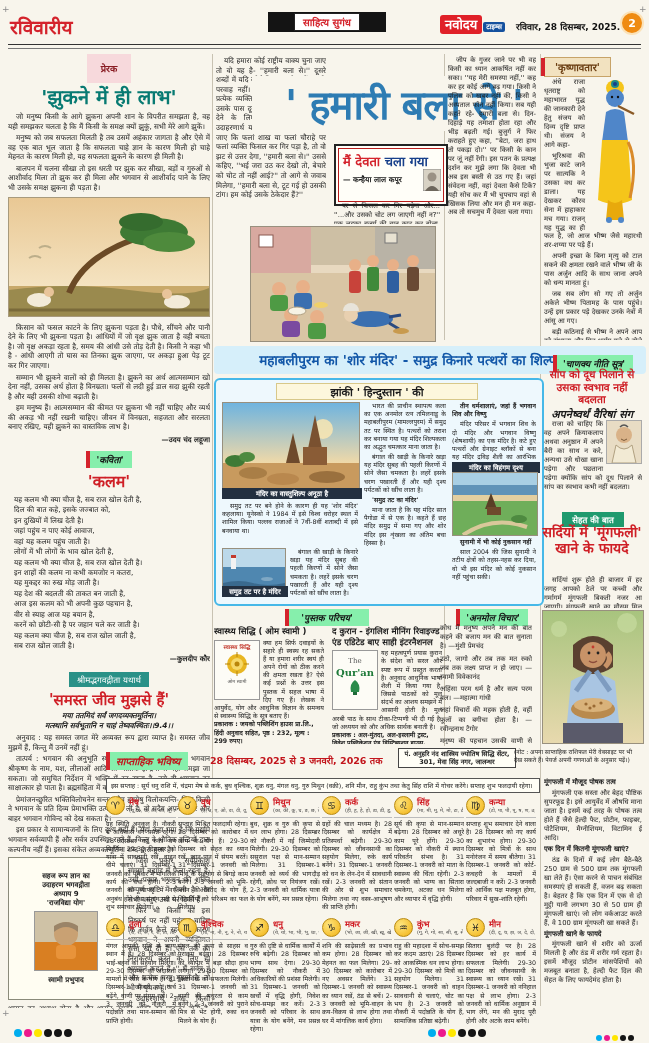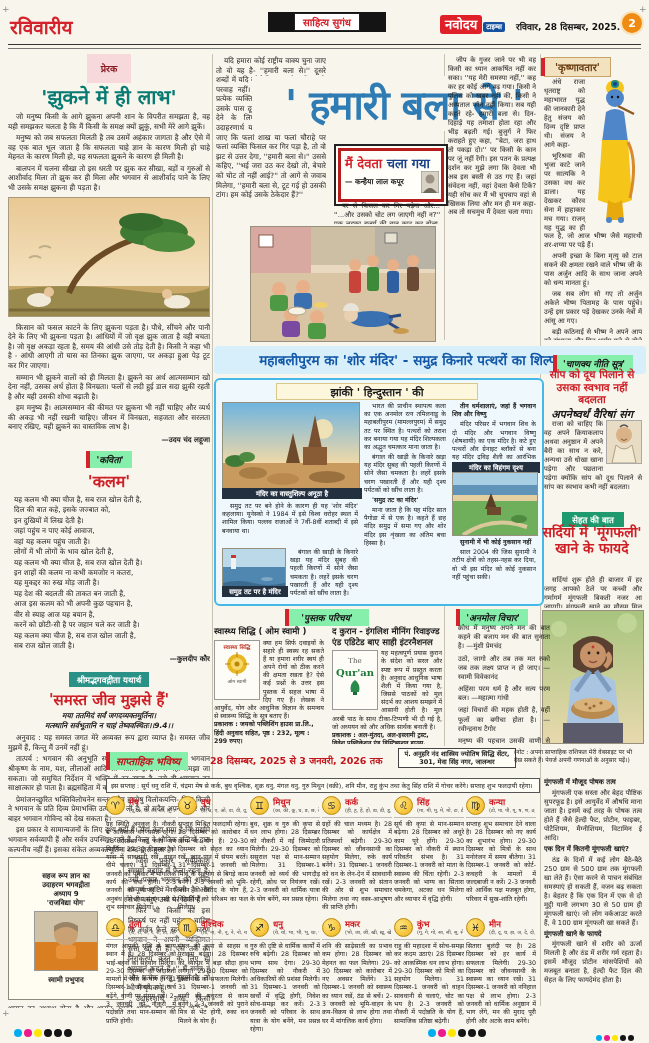--- a/index.html
+++ b/index.html
@@ -23,41 +23,41 @@
   .pgnum{width:20px;height:20px;border-radius:50%;background:#ef8b12;border:2px solid #fbe2b8;
       color:#fff;font-weight:bold;font-size:11px;display:flex;align-items:center;justify-content:center;}
   .hrule{height:0;border-top:1.5px solid #333;}
   .hrule2{height:0;border-top:0.5px solid #777;}
   .vrule{width:0;border-left:1px solid #c8c2b2;}
   .cropmark{color:#8a8a8a;font-size:9px;}
   
   .badge-y{background:#86efac;color:#151515;font-weight:bold;font-size:9px;
       padding:2px 8px 2px 10px;position:relative;display:inline-block;white-space:nowrap;font-style:italic;}
   .badge-y::before{content:"";position:absolute;left:0;top:0;bottom:0;width:4px;background:#d4232c;}
-  .badge-teal{background:#2a9187;color:#fff;font-weight:bold;font-size:8.5px;padding:2px 8px;display:inline-block;white-space:nowrap;}
+  .badge-teal{background:#2a9187;color:#fff;font-weight:normal;font-size:8.5px;padding:2px 8px;display:inline-block;white-space:nowrap;}
   .badge-green{background:#1f9a6e;color:#fff;font-weight:bold;font-size:8.5px;padding:2px 10px;display:inline-block;}
   .badge-tan{background:#f2e2c0;border:1px solid #c7a368;color:#6b3e12;font-weight:bold;font-size:10px;
       padding:2px 10px;position:relative;display:inline-block;}
   .badge-tan::before{content:"";position:absolute;left:-4px;top:0;bottom:0;width:4px;background:#d4232c;}
   .prerak-label{background:#f7d9dc;color:#8a1d24;font-weight:bold;font-size:9.5px;padding:8px 14px;display:inline-block;}
   .center{text-align:center;}
   
   .h-teal{color:#077a72;font-weight:bold;font-size:20px;line-height:1.1;}
   .h-red{color:#cf1f26;font-weight:bold;}
   .h-main{color:#2e7cb3;font-weight:bold;font-size:40px;white-space:nowrap;letter-spacing:-1px;}
   .h-mandir{color:#1257a8;font-weight:bold;font-size:13.5px;background:#d6effa;
       border-radius:4px;white-space:nowrap;padding:5px 2px;text-align:center;}
   .mandirbox{background:#eef8fd;border:2px solid #46b8e8;border-radius:6px;}
   .caption-bar{background:#233040;color:#fff;font-size:6.8px;font-weight:bold;text-align:center;padding:1px 2px;}
   .figframe{border:1px solid #98907e;}
   .sign{text-align:right;font-weight:bold;font-size:7.2px;margin-top:1px;}
   .bold-line{font-weight:bold;}
   
   .dbx{border:2px solid #222;padding:2px;background:#fffef8;}
-  .dbx .inner{border:3px solid #b91c1c;padding:3px 4px;position:relative;height:100%;box-sizing:border-box;}
+  .dbx .inner{border:1px solid #b91c1c;padding:3px 4px;position:relative;height:100%;box-sizing:border-box;}
   .dtitle{font-size:13px;font-weight:bold;white-space:nowrap;}
   .dtitle .r{color:#d4232c;}  .dtitle .b{color:#173f8a;}
   .dauthor{font-size:7.5px;font-weight:bold;margin-top:4px;}
   
   .bktitle{font-size:8.5px;font-weight:bold;line-height:1.25;margin-bottom:2px;}
   .bkpub{font-size:6.3px;line-height:1.3;font-weight:bold;}
   .cover{float:left;width:44px;height:58px;border:1px solid #999;background:#fdfcf6;margin:1px 3px 1px 0;
       text-align:center;overflow:hidden;}
   
   .period{color:#c2151c;font-weight:bold;font-size:9.5px;white-space:nowrap;}
@@ -455,21 +455,21 @@
         </svg>
       </div>
       <span>यह महत्वपूर्ण प्रयास कुरान के संदेश को सरल और स्पष्ट रूप में प्रस्तुत करता है। अनुवाद आधुनिक भाषा शैली में किया गया है, जिससे पाठकों को मूल संदर्भ का आशय समझने में आसानी होती है। मूल अरबी पाठ के साथ टीका-टिप्पणी भी दी गई है, जो अध्ययन को और अधिक सार्थक बनाती है।</span>
     </div>
     <div class="bkpub">प्रकाशक : अल-मुंतदा, अल-इस्लामी ट्रस्ट, विवेश पब्लिकेशन एंड डिस्ट्रिब्यूशन हाउस, पी.ओ. बॉक्स 91059, रियाद 11633, सऊदी अरब, पृष्ठ संख्या : 692, मूल्य : अंकित नहीं।</div>
   </div>
 
   <div class="abs center" style="left:446px;top:606px;width:92px;">
     <span class="badge-y">'अनमोल विचार'</span>
   </div>
-  <div class="abs clip" style="left:446px;top:624px;width:92px;height:120px;padding-left:12px;">
+  <div class="abs clip" style="left:428px;top:624px;width:92px;height:120px;padding-left:12px;">
       <div class="quote">क्रोध में मनुष्य अपने मन की बात कहने की बजाय मन की बात सुनाता है।   —मुंशी प्रेमचंद</div>
       <div class="quote">उठो, जागो और तब तक मत रुको जब तक लक्ष्य प्राप्त न हो जाए।   —स्वामी विवेकानंद</div>
       <div class="quote">अहिंसा परम धर्म है और सत्य परम बल।   —महात्मा गांधी</div>
       <div class="quote">जहां विचारों की महक होती है, वहीं फूलों का बगीचा होता है।   —रवीन्द्रनाथ टैगोर</div>
       <div class="quote">मनुष्य की पहचान उसकी वाणी से होती है।   —अज्ञात</div>
     </div>
 
   <div class="abs" style="left:106px;top:750px;">
     <span class="badge-y" style="font-size:10px;color:#c2151c;">साप्ताहिक भविष्य</span>
   </div>

